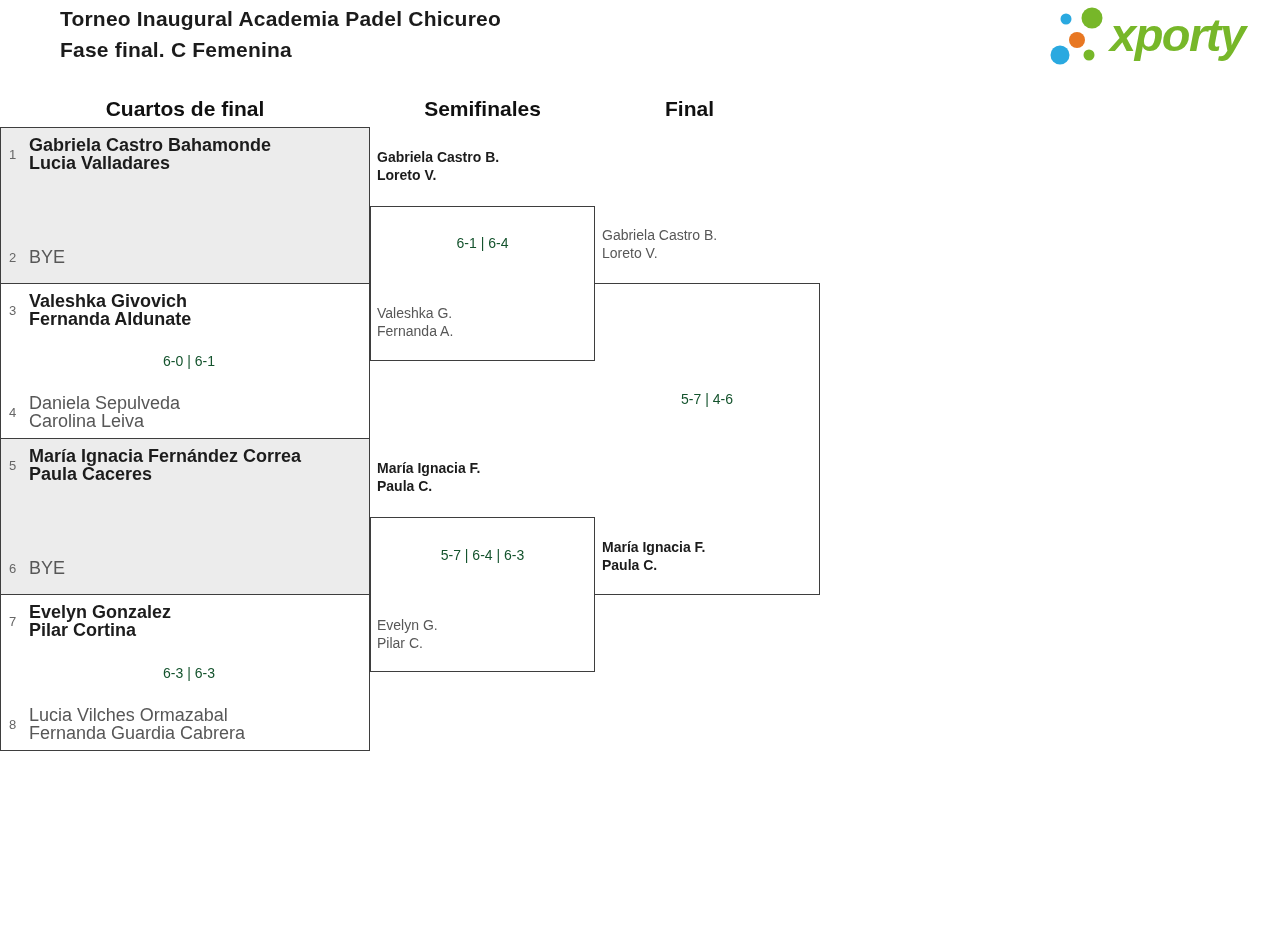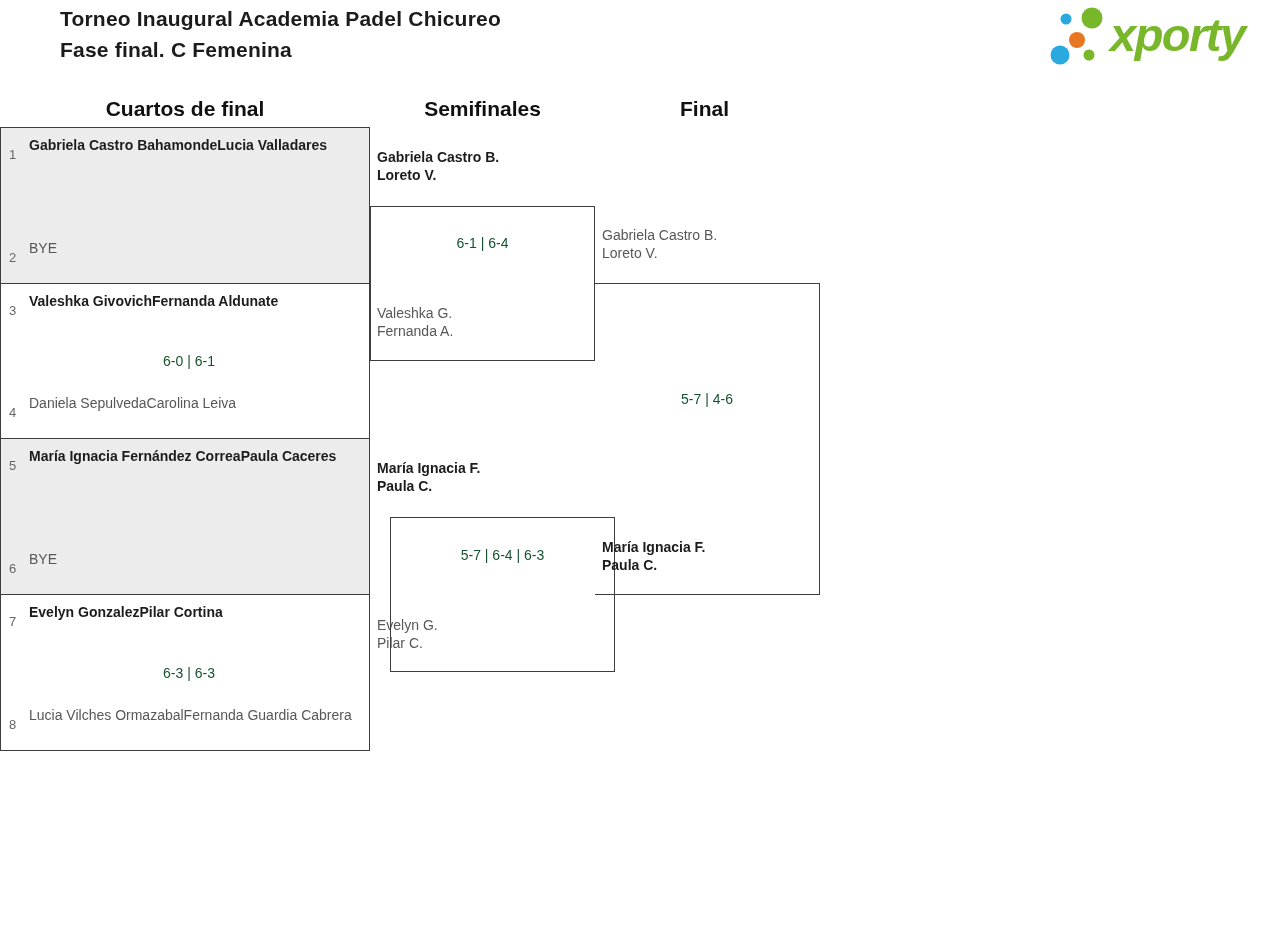--- a/index.html
+++ b/index.html
@@ -18,21 +18,21 @@
 
   
   .box { position:absolute; border:1px solid #3e3e3e; background:#fff; }
   .box.shaded { background:#ececec; }
   .box.open-left { border-left:none; }
 
   .team { position:absolute; left:0; right:0; display:flex; gap:9px; padding:0 8px; }
   .team.top { top:8px; }
   .team.bottom { bottom:8px; }
   .seed { color:#666; font-size:13px; align-self:center; min-width:11px; }
-  .names { font-size:14px; line-height:18px; min-height:36px; display:flex; flex-direction:row; justify-content:center; }
+  .names { font-size:18px; line-height:18px; min-height:36px; display:flex; flex-direction:column; justify-content:center; }
   .winner { color:#1c1c1c; font-weight:bold; }
   .loser { color:#575757; font-weight:normal; }
 
   .score { position:absolute; left:0; right:0; text-align:center; font-size:14px; color:#14532d; }
   .score.mid { top:50%; transform:translateY(-50%);padding-left:8px; }
 
   .adv-label { position:absolute; width:215px; font-size:14px; line-height:18px; }
   .adv-label div { white-space:nowrap; }
 </style>
 </head>
@@ -51,21 +51,21 @@
       <circle cx="45" cy="12" r="10.5" fill="#77b729"></circle>
       <circle cx="30" cy="34" r="8" fill="#e87722"></circle>
       <circle cx="13" cy="49" r="9.5" fill="#2aa9e0"></circle>
       <circle cx="42" cy="49" r="5.5" fill="#77b729"></circle>
       <text x="63" y="45" font-family="Liberation Sans, DejaVu Sans, sans-serif" font-size="47" font-weight="bold" letter-spacing="-1.5" fill="#77b729">xporty</text>
     </svg>
   </div>
 
   <div class="round-header" style="left:0; width:370px;">Cuartos de final</div>
   <div class="round-header" style="left:370px; width:225px;">Semifinales</div>
-  <div class="round-header" style="left:592px; width:225px;">Final</div>
+  <div class="round-header" style="left:577px; width:225px;">Final</div>
 
   <div class="box shaded" style="left:0; top:127px; width:370px; height:157px;">
     <div class="team top">
       <span class="seed">1</span>
       <div class="names winner">
         <div>Gabriela Castro Bahamonde</div>
         <div>Lucia Valladares</div>
       </div>
     </div>
     <div class="team bottom">
@@ -143,21 +143,21 @@
 
   <div class="adv-label winner" style="left:377px; top:459px;">
     <div>María Ignacia F.</div>
     <div>Paula C.</div>
   </div>
   <div class="adv-label loser" style="left:377px; top:616px;">
     <div>Evelyn G.</div>
     <div>Pilar C.</div>
   </div>
 
-  <div class="box" style="left:390px; top:517px; width:225px; height:155px; background:transparent;">
+  <div class="box" style="left:370px; top:517px; width:225px; height:155px; background:transparent;">
     <div class="score" style="top:29px;">5-7 | 6-4 | 6-3</div>
   </div>
 
   <div class="adv-label loser" style="left:602px; top:226px;">
     <div>Gabriela Castro B.</div>
     <div>Loreto V.</div>
   </div>
   <div class="adv-label winner" style="left:602px; top:538px;">
     <div>María Ignacia F.</div>
     <div>Paula C.</div>

